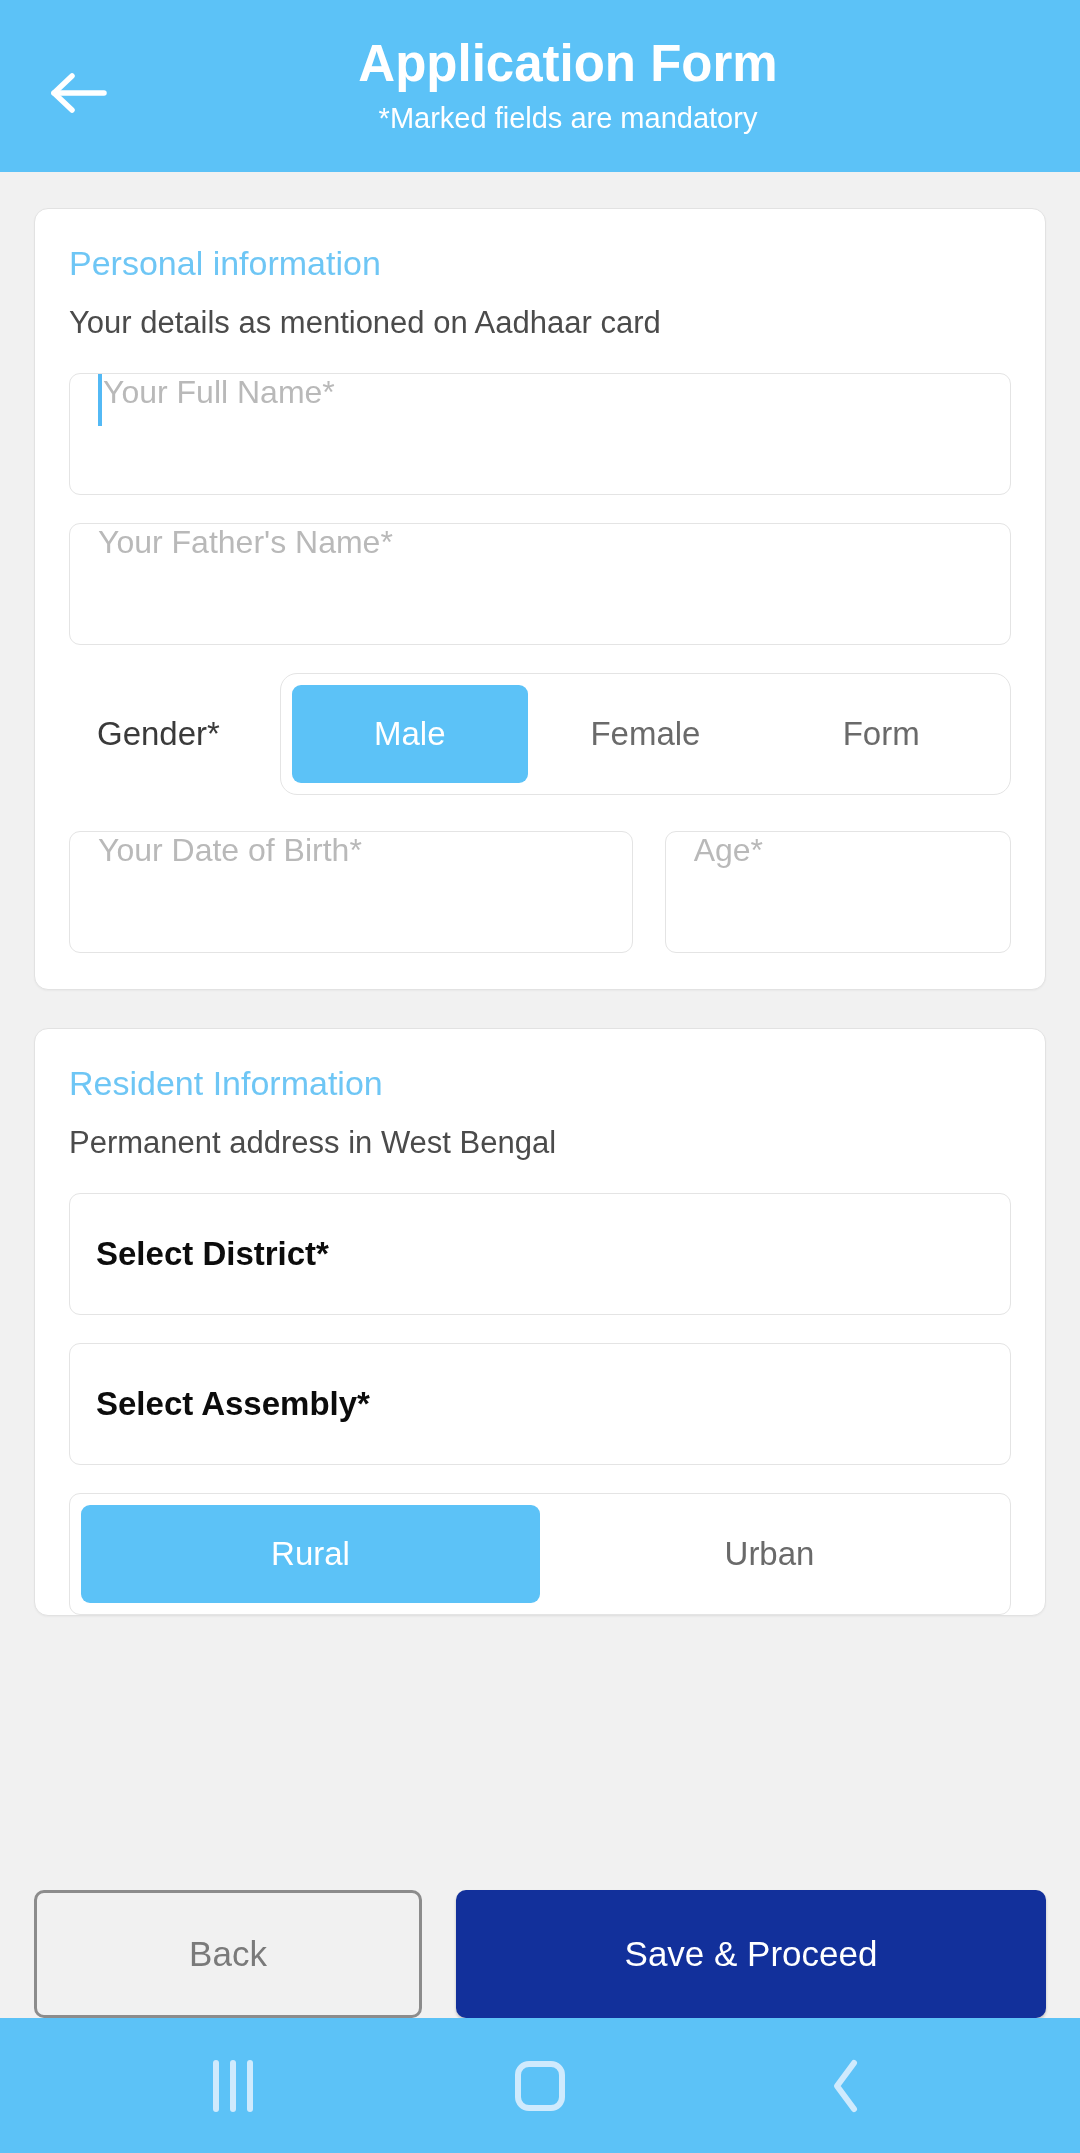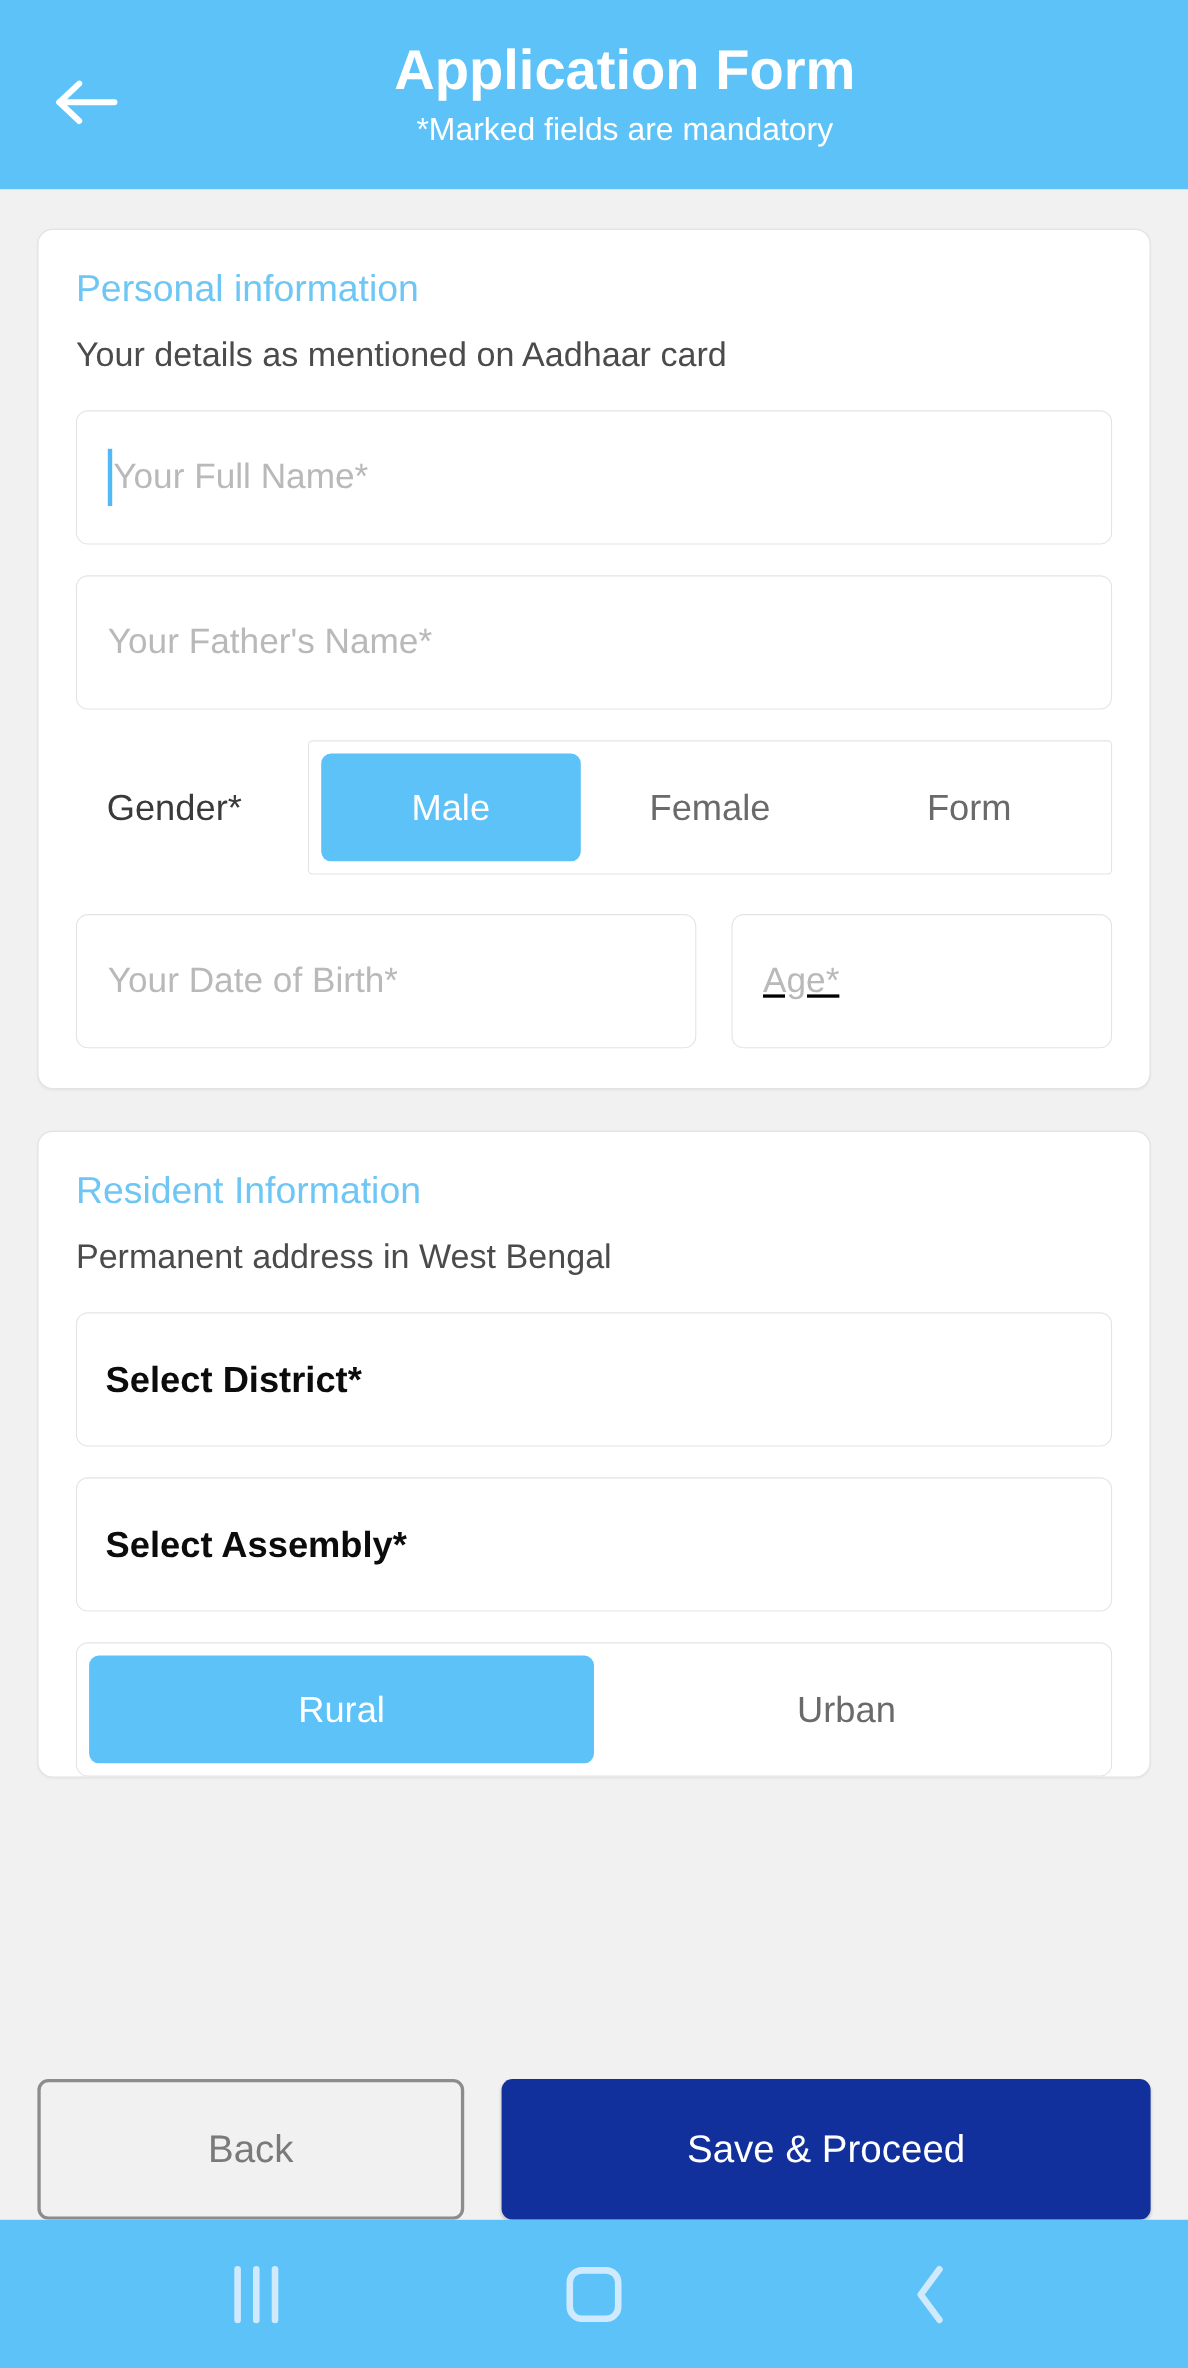--- a/index.html
+++ b/index.html
@@ -103,21 +103,20 @@
   }
 
   
   .field {
     position: relative;
     height: 122px;
     border: 1.5px solid #e4e4e4;
     border-radius: 11px;
     background: #ffffff;
     display: flex;
-    align-items: center;
     padding: 0 28px;
     margin-bottom: 28px;
     width: 100%;
   }
   .field .ph {
     color: #b9b9b9;
     font-size: 32px;
     font-weight: normal;
   }
   .caret {
@@ -138,21 +137,21 @@
     color: #3a3a3a;
     font-size: 33px;
     flex: 0 0 auto;
     padding-left: 28px;
     padding-right: 60px;
   }
   .seg {
     flex: 1 1 auto;
     height: 122px;
     border: 1.5px solid #e4e4e4;
-    border-radius: 4px;
+    border-radius: 17px;
     background: #fff;
     display: flex;
     align-items: flex-end;
     padding: 11px;
   }
   .seg-opt {
     flex: 1 1 0;
     height: 100%;
     display: flex;
     align-items: center;
@@ -165,21 +164,21 @@
     background: #5CC2F7;
     color: #ffffff;
   }
 
   .row2 {
     display: flex;
     gap: 32px;
   }
   .row2 .field { margin-bottom: 0; }
   .dob { flex: 1 1 62%; }
-  .age { flex: 1 1 38%; text-decoration: underline; }
+  .age { flex: 1 1 38%; }
 
   
   .select {
     height: 122px;
     border: 1.5px solid #e4e4e4;
     border-radius: 11px;
     background: #fff;
     display: flex;
     align-items: center;
     padding: 0 26px;

